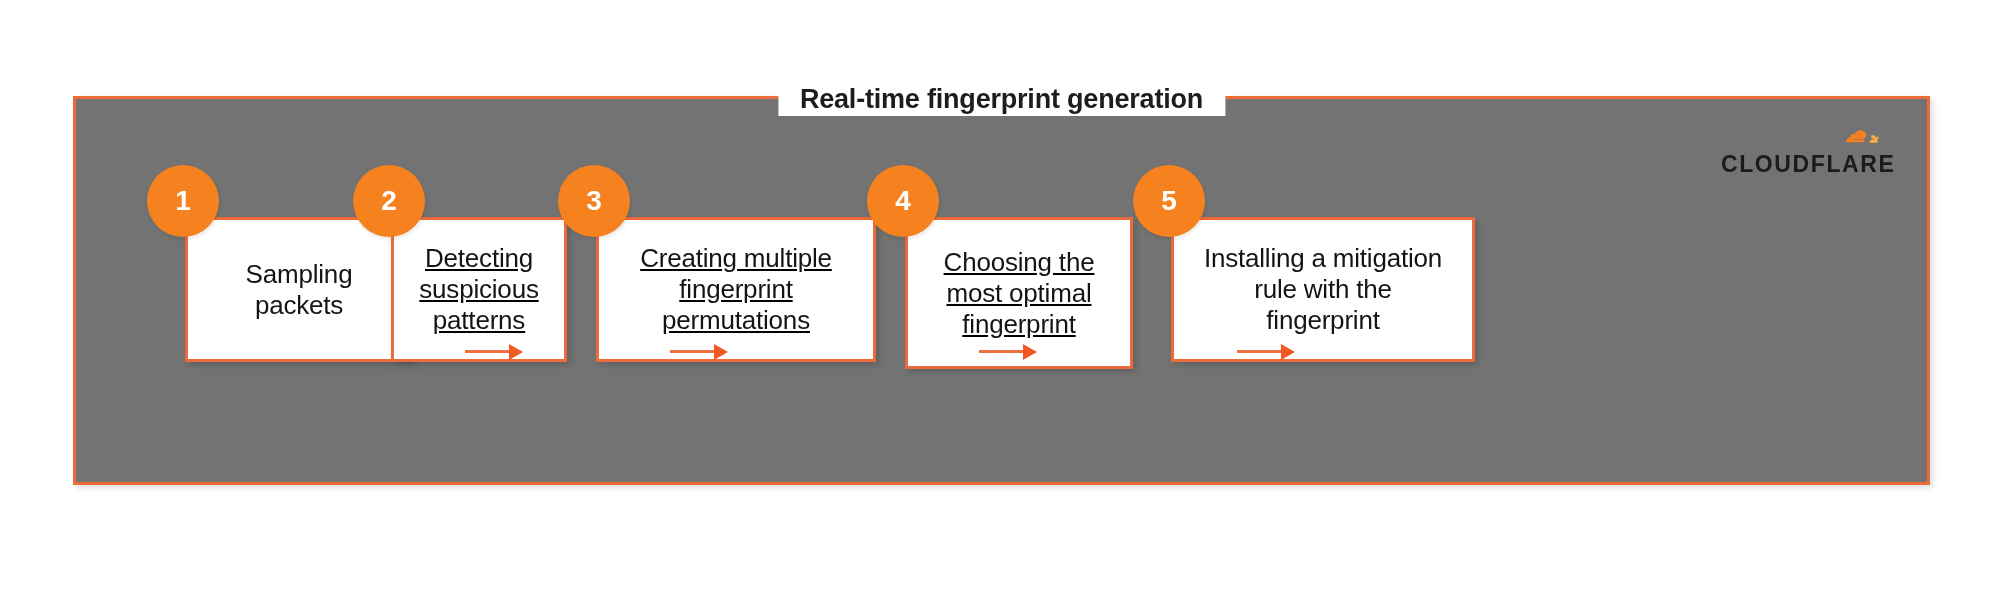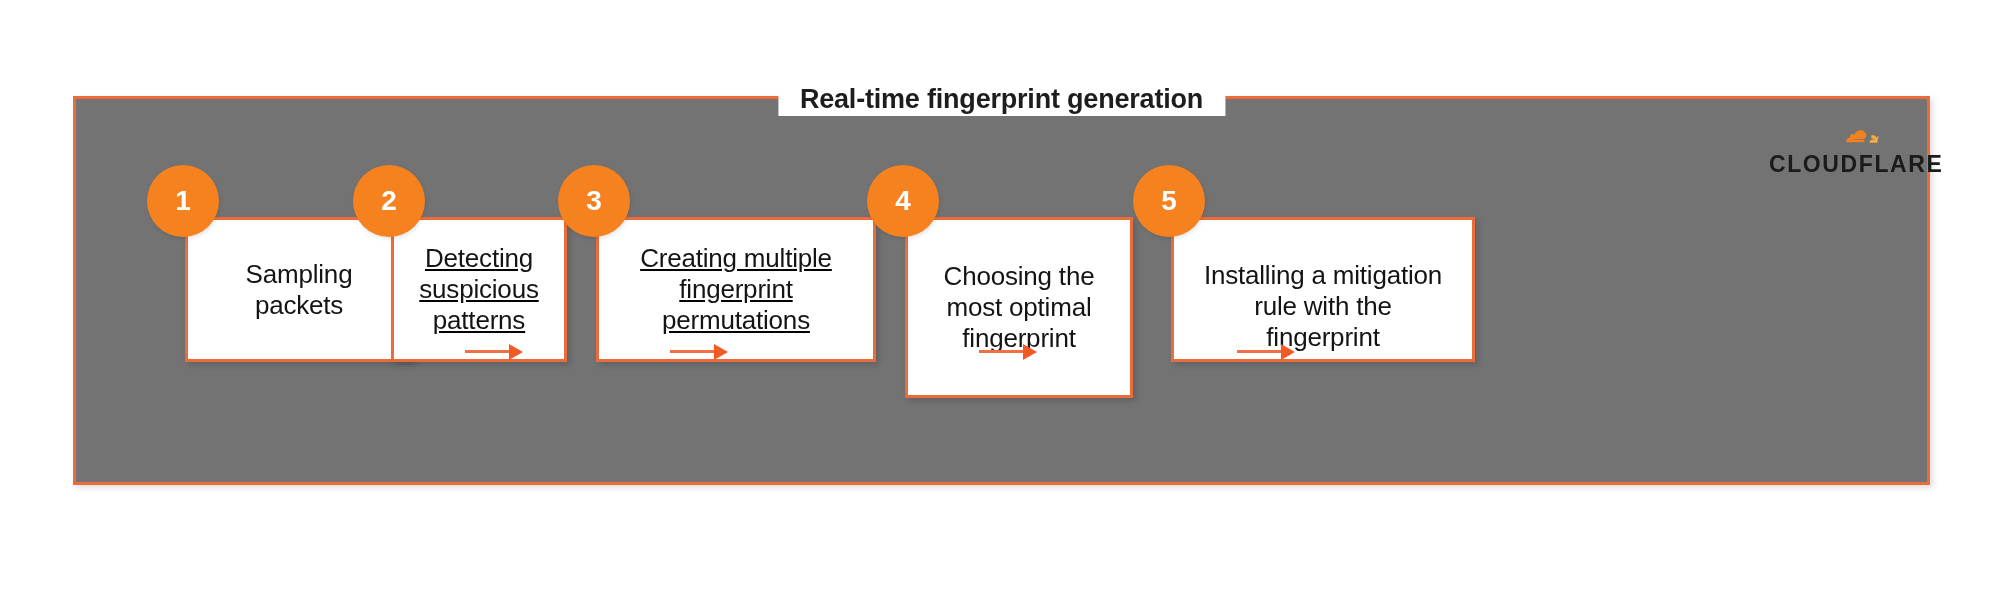--- a/index.html
+++ b/index.html
@@ -63,21 +63,20 @@
     position: absolute;
     left: 0;
     bottom: 4px;
     width: 100%;
     text-align: center;
     font-size: 23px;
     font-weight: bold;
     letter-spacing: 1.6px;
     color: #1b1b1b;
     line-height: 24px;
-    margin-left: 48px;
   }
 
   
   #steps-row {
     position: absolute;
     left: 0;
     top: 0;
     width: 100%;
     height: 100%;
   }
@@ -206,35 +205,35 @@
       </div>
     </div>
 
     <div class="connector" style="left:903px;width:58px;">
       <div class="shaft" style="width:46px;"></div>
       <div class="head" style="left:44px;"></div>
     </div>
 
     <div class="step-group" style="left:791px;">
       <div class="step-badge">4</div>
-      <div class="step-box" style="width:228px;height:181px;">
+      <div class="step-box" style="width:228px;height:152px;text-decoration:underline;">
         <span class="step-label">Choosing the
 most optimal
 fingerprint</span>
       </div>
     </div>
 
     <div class="connector" style="left:1161px;width:58px;">
       <div class="shaft" style="width:46px;"></div>
       <div class="head" style="left:44px;"></div>
     </div>
 
     <div class="step-group" style="left:1057px;">
       <div class="step-badge">5</div>
-      <div class="step-box" style="width:304px;height:145px;align-items:flex-end;">
+      <div class="step-box" style="width:304px;height:145px;">
         <span class="step-label">Installing a mitigation
 rule with the
 fingerprint</span>
       </div>
     </div>
 
   </div>
 </div>
 
 </body></html>

